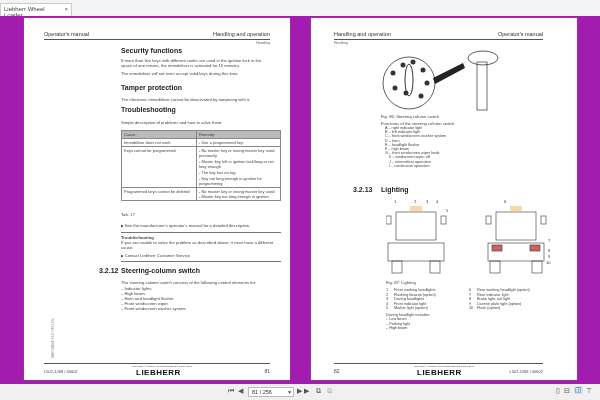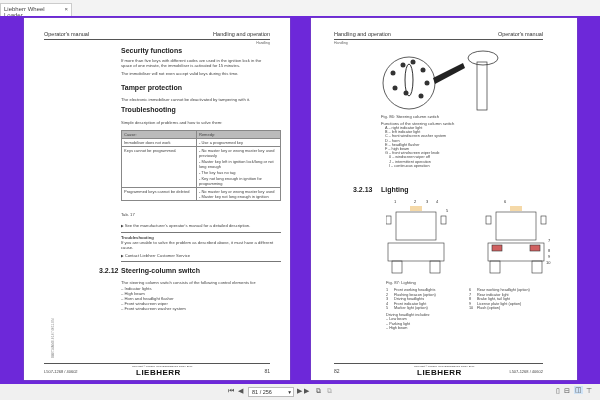--- a/index.html
+++ b/index.html
@@ -1,20 +1,20 @@
 <!DOCTYPE html>
 <html><head>
 <meta charset="utf-8">
 <style>
 *{box-sizing:border-box;margin:0;padding:0}
 html,body{width:600px;height:400px;overflow:hidden;background:#f0f0f0;font-family:"Liberation Sans",sans-serif;color:#222}
 .topbar{position:absolute;left:0;top:0;width:600px;height:16px;background:#f3f3f3}
 .tab{position:absolute;left:0;top:3px;height:13px;width:72px;background:#fff;border:1px solid #ccc;border-bottom:none;font-size:6px;padding:2px 3px;color:#444;display:flex;justify-content:space-between}
 .tab .x{font-size:6px;color:#555}
-.viewer{position:absolute;left:0;top:16px;width:600px;height:368px;background:#6d28d9}
+.viewer{position:absolute;left:0;top:16px;width:600px;height:368px;background:#a21caf}
 .page{position:absolute;top:2px;width:266px;height:362px;background:#fff;box-shadow:0 0 1px #888}
 .page.left{left:24px}
 .page.right{left:311px}
 .ph{position:absolute;top:13px;font-size:5.5px;color:#333}
 .hline{position:absolute;height:1px;background:#555}
 .small{font-size:3.5px;color:#666}
 .h2{position:absolute;font-size:7px;font-weight:bold;color:#222}
 .p{position:absolute;font-size:4.2px;line-height:5.4px;color:#444}
 table{position:absolute;border-collapse:collapse;font-size:4px;color:#444}
 td,th{border:0.6px solid #888;padding:1px 2px;vertical-align:top;text-align:left;font-weight:normal}

